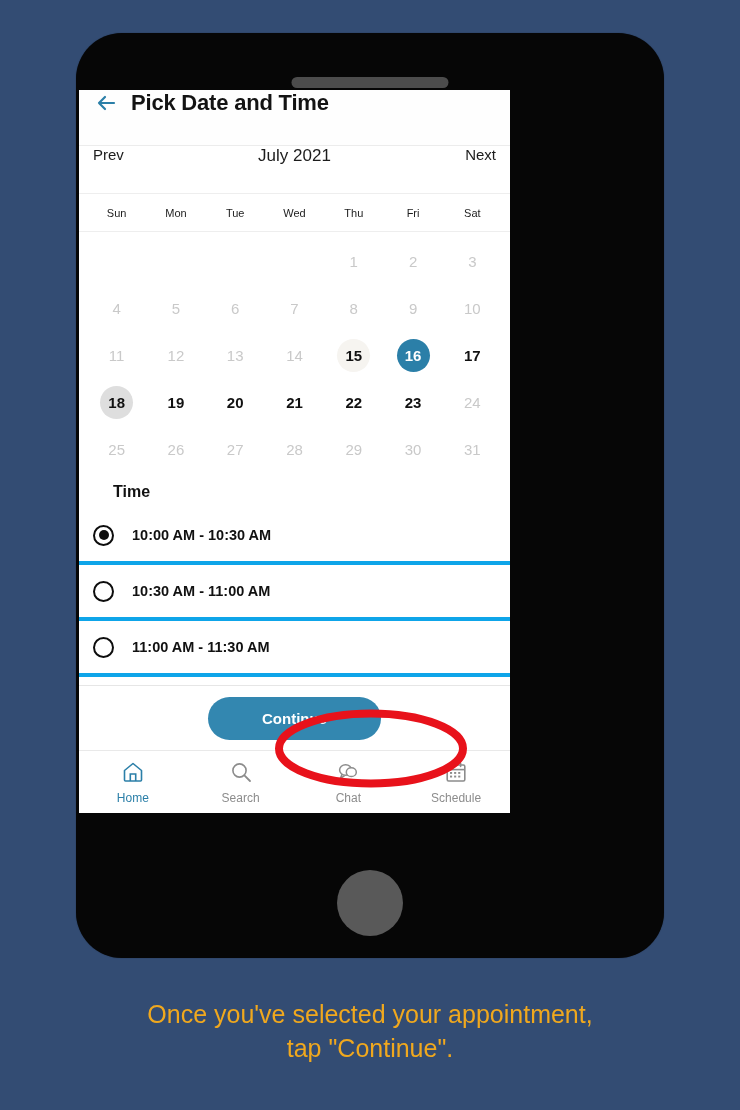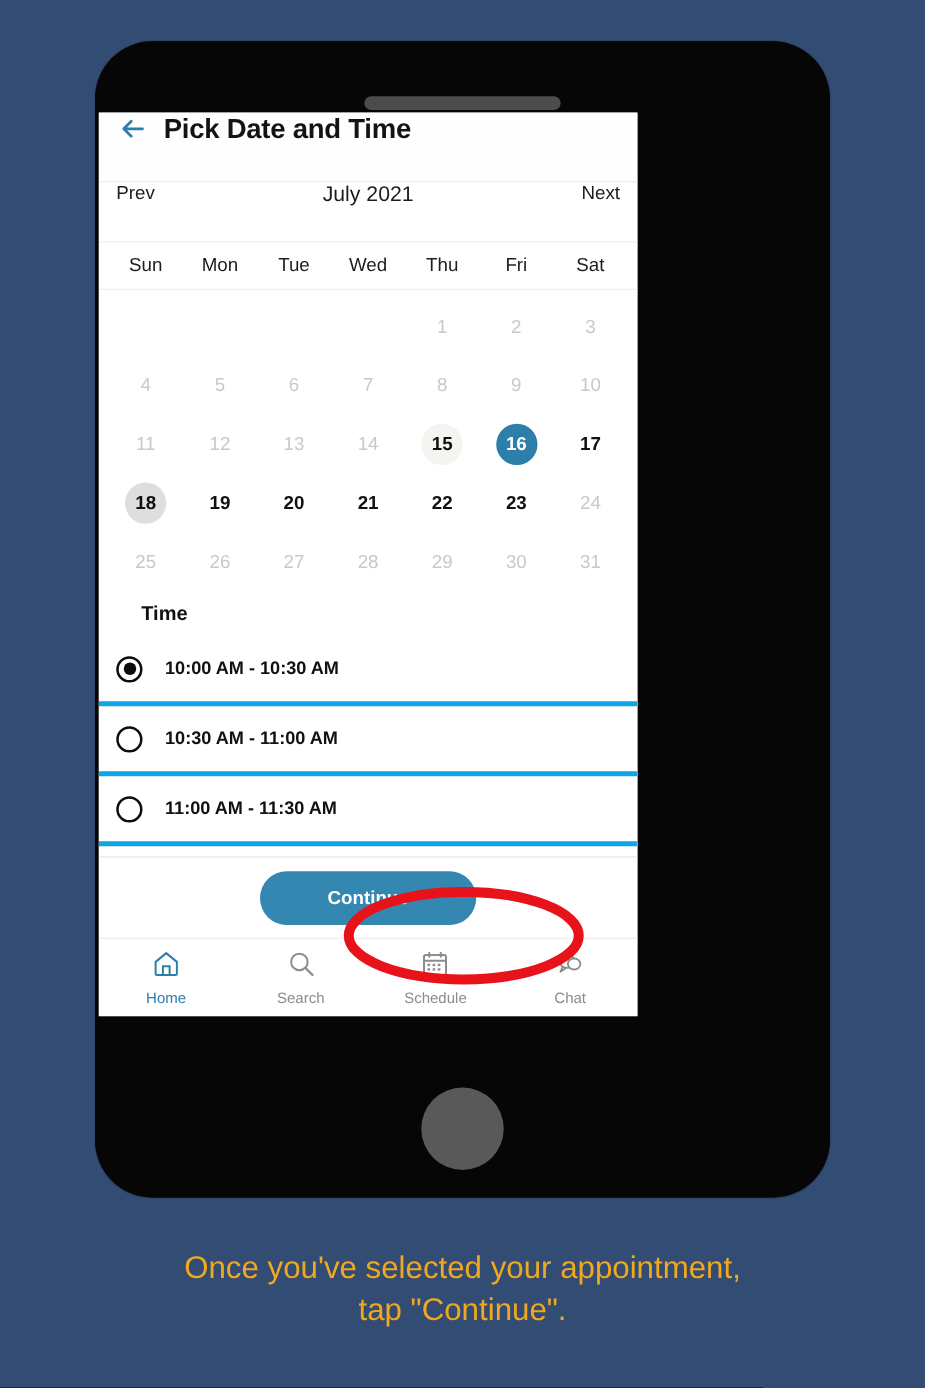--- a/index.html
+++ b/index.html
@@ -119,21 +119,21 @@
     display: grid;
     grid-template-columns: repeat(7, 1fr);
     height: 38px;
     align-items: center;
     border-bottom: 1px solid #eeeeee;
     padding: 0 8px;
     box-sizing: border-box;
   }
   .weekdays span {
     text-align: center;
-    font-size: 15px;
+    font-size: 11px;
     color: #1d1d1d;
   }
 
   
   .days {
     display: grid;
     grid-template-columns: repeat(7, 1fr);
     padding: 6px 8px 4px 8px;
     box-sizing: border-box;
     row-gap: 0;
@@ -458,20 +458,31 @@
     </div>
 
     <div class="nav-item">
       <span>
         <svg width="24" height="24" viewBox="0 0 24 24" aria-hidden="true">
           <circle cx="10.5" cy="10.5" r="6.6" fill="none" stroke="#8c8c8c" stroke-width="1.6"></circle>
           <path d="M15.4 15.4 L21 21" stroke="#8c8c8c" stroke-width="1.8" stroke-linecap="round"></path>
         </svg>
       </span>
       <span class="nav-label">Search</span>
+    </div>
+
+    <div class="nav-item">
+      <span>
+        <svg width="24" height="24" viewBox="0 0 24 24" aria-hidden="true">
+          <ellipse cx="9.6" cy="10" rx="6" ry="5.3" fill="none" stroke="#8c8c8c" stroke-width="1.5"></ellipse>
+          <path d="M6.2 14 L4.4 18.4 L8.6 15.6" fill="none" stroke="#8c8c8c" stroke-width="1.5" stroke-linejoin="round"></path>
+          <ellipse cx="15.3" cy="12.2" rx="5" ry="4.4" fill="#fff" stroke="#8c8c8c" stroke-width="1.5"></ellipse>
+        </svg>
+      </span>
+      <span class="nav-label">Chat</span>
     </div>
 
     <div class="nav-item">
       <span>
         <svg width="24" height="24" viewBox="0 0 24 24" aria-hidden="true">
           <rect x="3.2" y="5" width="17.6" height="16" rx="1.4" fill="none" stroke="#8c8c8c" stroke-width="1.6"></rect>
           <path d="M3.2 9.6 H20.8" stroke="#8c8c8c" stroke-width="1.6"></path>
           <path d="M7.4 3.2 V6.4 M16.6 3.2 V6.4" stroke="#8c8c8c" stroke-width="1.6" stroke-linecap="round"></path>
           <g fill="#8c8c8c">
             <rect x="6" y="12" width="2.1" height="1.9"></rect>
@@ -479,31 +490,20 @@
             <rect x="14.2" y="12" width="2.1" height="1.9"></rect>
             <rect x="6" y="15.6" width="2.1" height="1.9"></rect>
             <rect x="10.1" y="15.6" width="2.1" height="1.9"></rect>
             <rect x="14.2" y="15.6" width="2.1" height="1.9"></rect>
           </g>
         </svg>
       </span>
       <span class="nav-label">Schedule</span>
     </div>
 
-    <div class="nav-item">
-      <span>
-        <svg width="24" height="24" viewBox="0 0 24 24" aria-hidden="true">
-          <ellipse cx="9.6" cy="10" rx="6" ry="5.3" fill="none" stroke="#8c8c8c" stroke-width="1.5"></ellipse>
-          <path d="M6.2 14 L4.4 18.4 L8.6 15.6" fill="none" stroke="#8c8c8c" stroke-width="1.5" stroke-linejoin="round"></path>
-          <ellipse cx="15.3" cy="12.2" rx="5" ry="4.4" fill="#fff" stroke="#8c8c8c" stroke-width="1.5"></ellipse>
-        </svg>
-      </span>
-      <span class="nav-label">Chat</span>
-    </div>
-
   </div>
 </div>
 
 <svg class="annot-ellipse" viewBox="0 0 194 79">
   <ellipse cx="97" cy="39.5" rx="92" ry="35" fill="none" stroke="#e8121b" stroke-width="8"></ellipse>
 </svg>
 
 <div class="caption">
   <div>Once you've selected your appointment,</div>
   <div>tap "Continue".</div>

